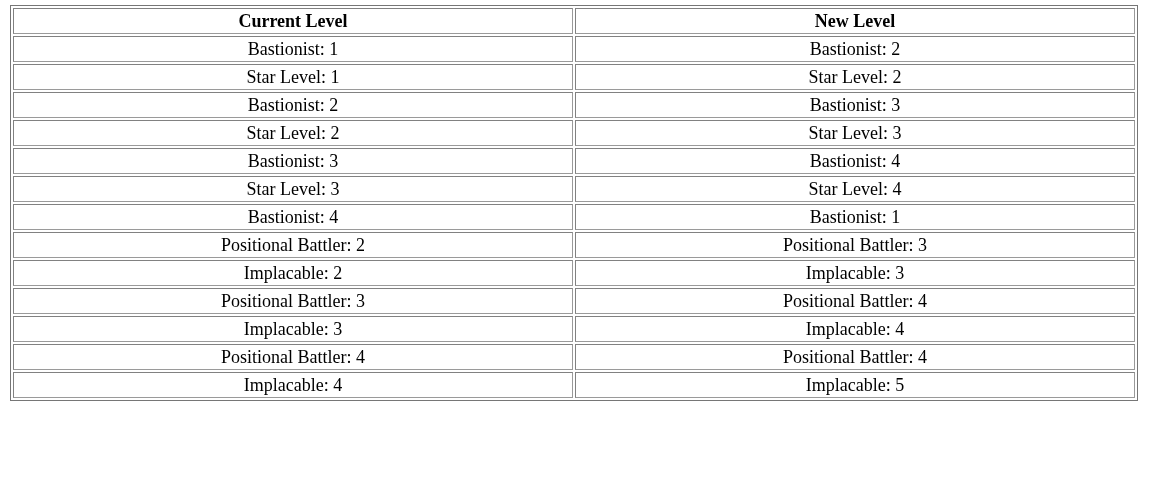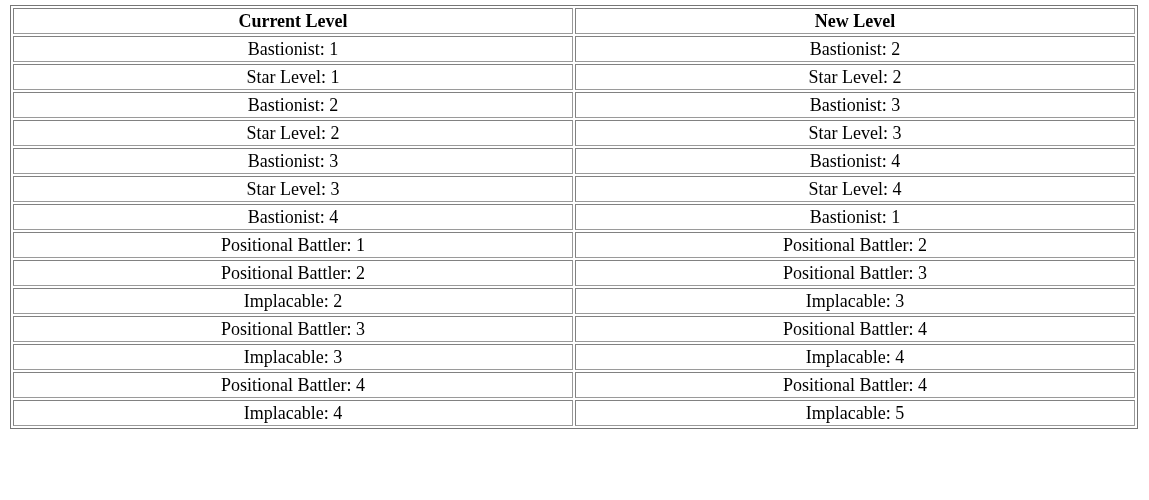--- a/index.html
+++ b/index.html
@@ -78,24 +78,20 @@
         </tr>
         <tr>
           <td>Star Level: 3</td>
           <td>Star Level: 4</td>
         </tr>
         <tr>
           <td>Bastionist: 4</td>
           <td>Bastionist: 1</td>
         </tr>
         <tr>
-          <td>Positional Battler: 1</td>
-          <td>Positional Battler: 2</td>
-        </tr>
-        <tr>
           <td>Positional Battler: 2</td>
           <td>Positional Battler: 3</td>
         </tr>
         <tr>
           <td>Implacable: 2</td>
           <td>Implacable: 3</td>
         </tr>
         <tr>
           <td>Positional Battler: 3</td>
           <td>Positional Battler: 4</td>

